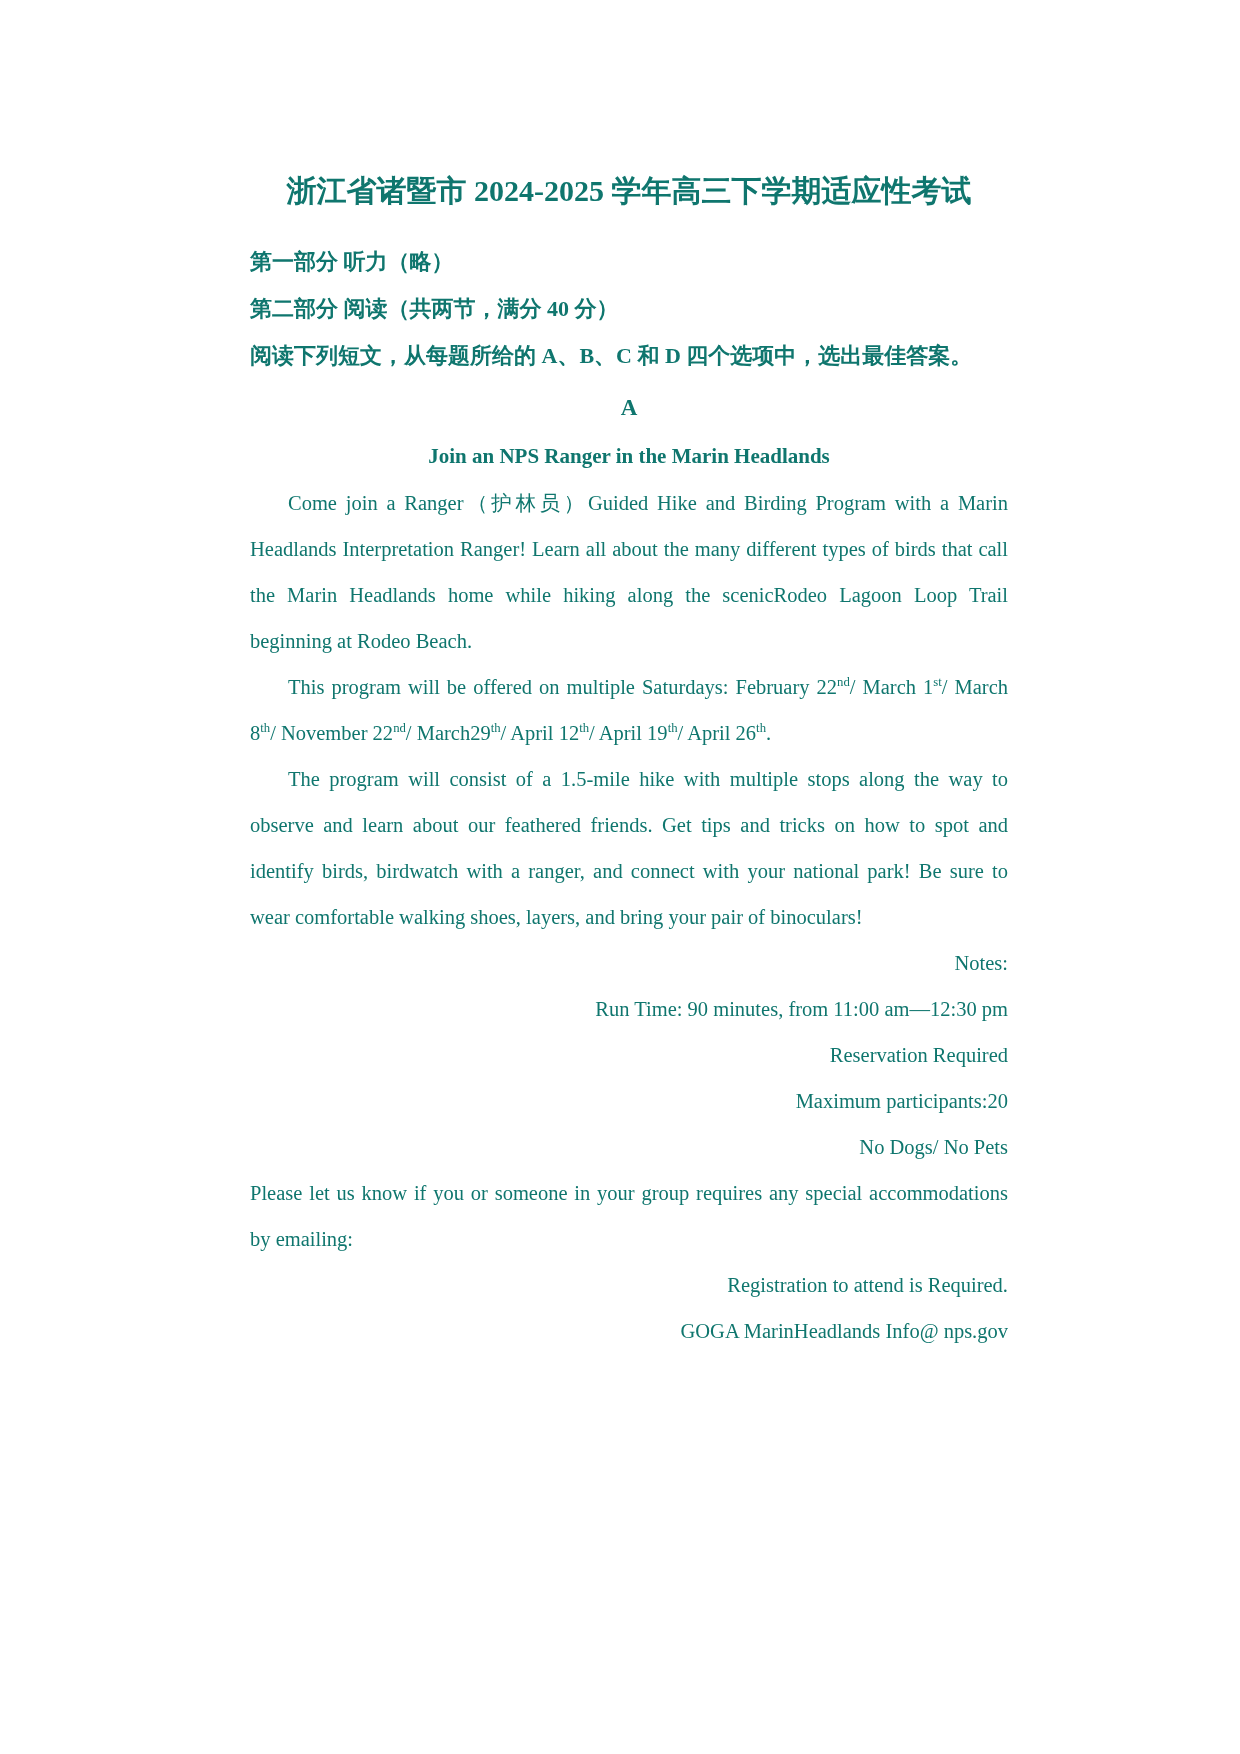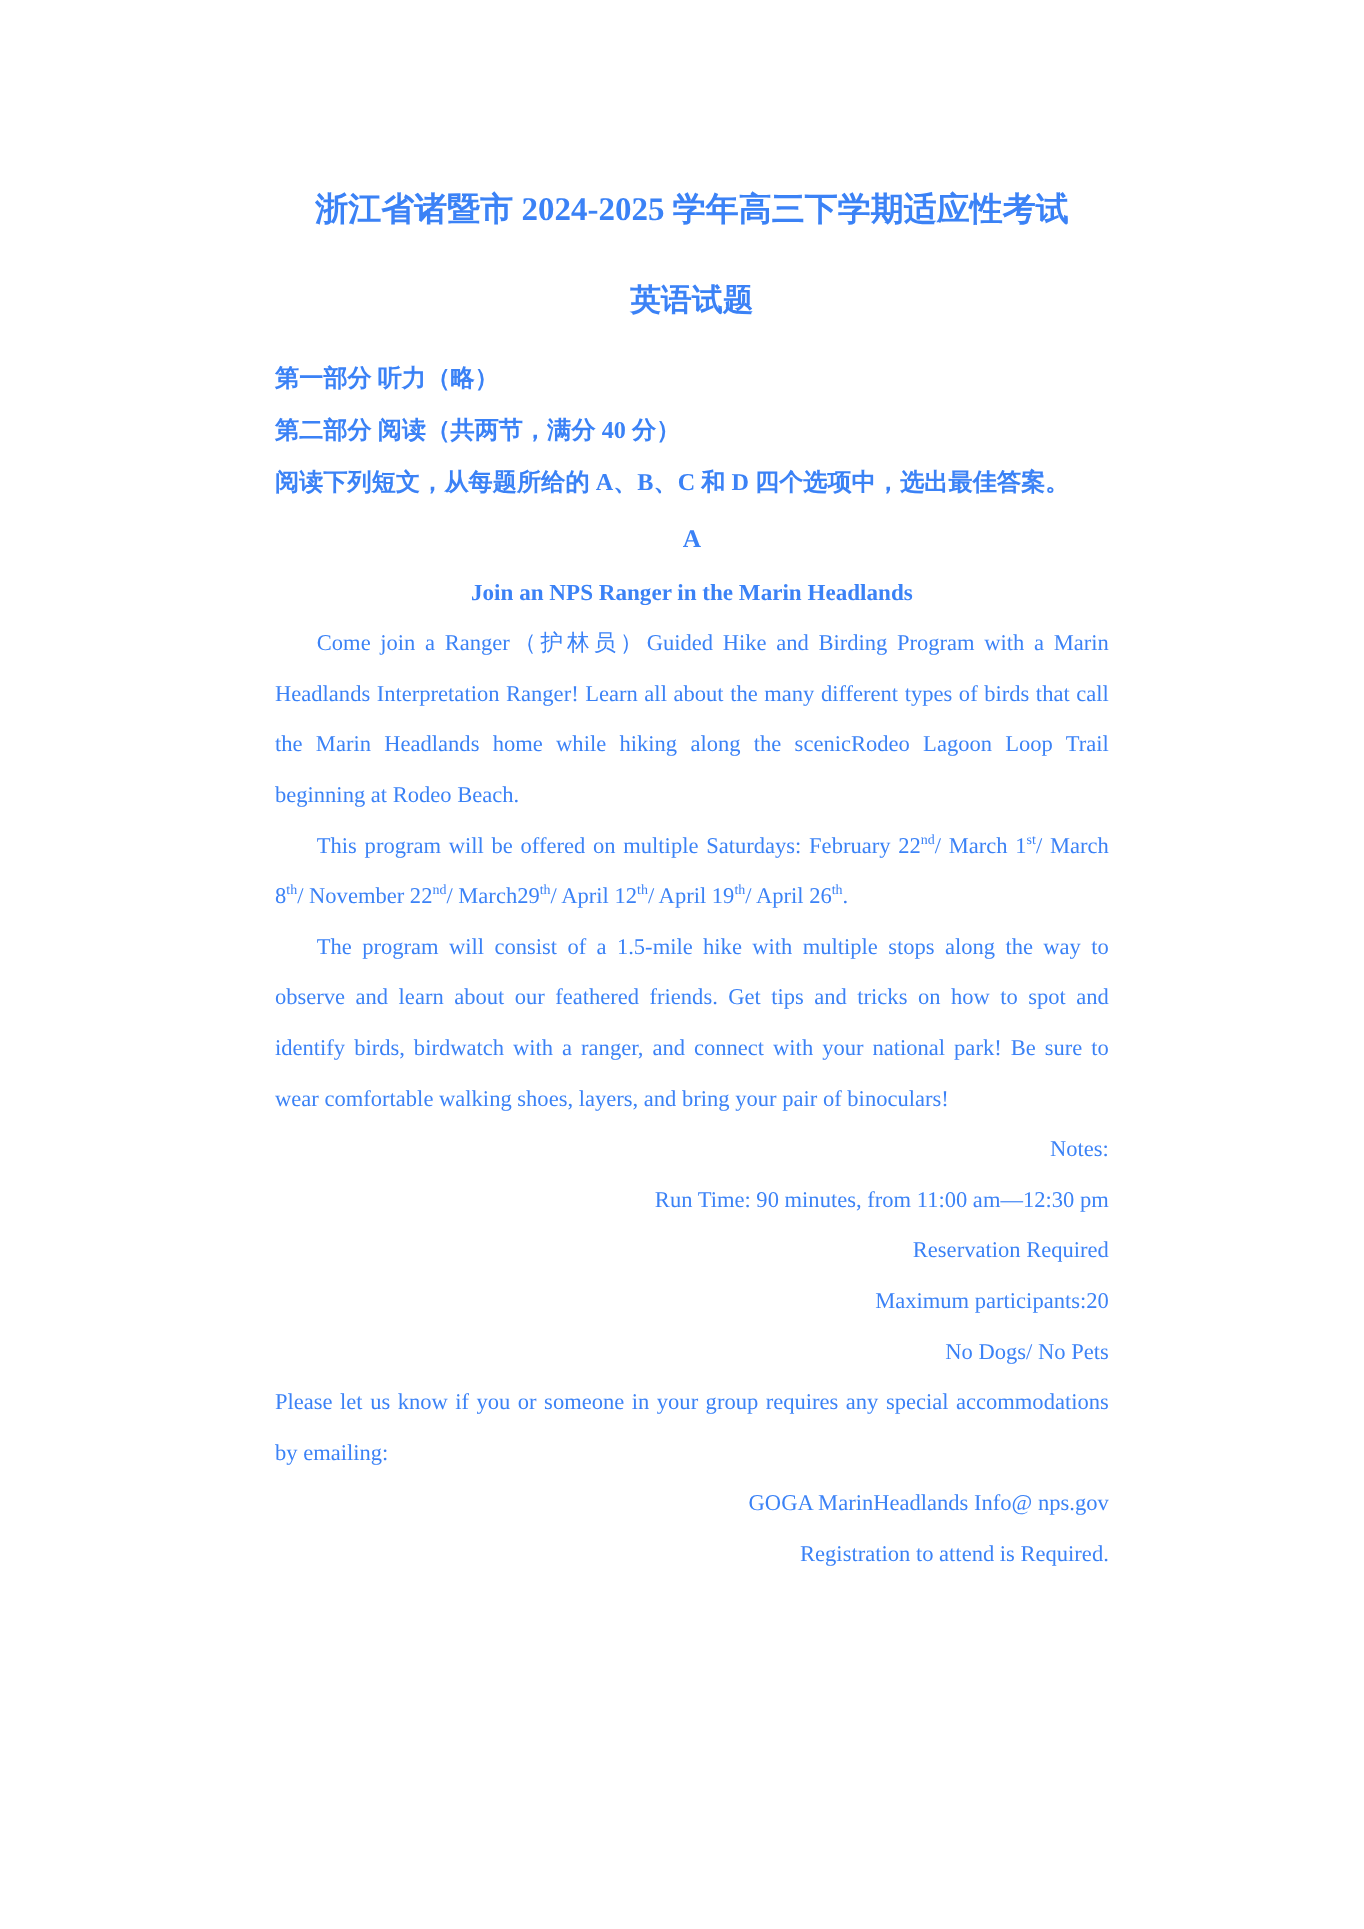--- a/index.html
+++ b/index.html
@@ -6,21 +6,21 @@
     margin: 0;
     padding: 0;
     background: #ffffff;
   }
   .page {
     position: relative;
     width: 1116px;
     height: 1754px;
     margin: 0 auto;
     background: #ffffff;
-    color: #3b82f6;
+    color: #0f766e;
     box-sizing: border-box;
     padding: 170px 170px 0 188px;
     font-family: "Liberation Serif", "DejaVu Serif", serif;
     overflow: hidden;
   }
   .title {
     margin: 0;
     font-size: 30px;
     line-height: 42px;
     font-weight: bold;
@@ -76,21 +76,20 @@
     line-height: 0;
     vertical-align: super;
   }
 </style>
 </head>
 <body>
 
 <div class="page">
   <h1 class="title">浙江省诸暨市 2024-2025 学年高三下学期适应性考试</h1>
 
-  <h2 class="subtitle">英语试题</h2>
 
   <div class="headers">
     <p>第一部分 听力（略）</p>
     <p>第二部分 阅读（共两节，满分 40 分）</p>
     <p>阅读下列短文，从每题所给的 A、B、C 和 D 四个选项中，选出最佳答案。</p>
   </div>
 
   <div class="passage-label">A</div>
 
   <div class="passage-heading">Join an NPS Ranger in the Marin Headlands</div>
@@ -98,16 +97,16 @@
   <div class="passage-body" id="passage-body">
       <p class="indent justify"><span>Come join a Ranger（护林员）Guided Hike and Birding Program with a Marin Headlands Interpretation Ranger! Learn all about the many different types of birds that call the Marin Headlands home while hiking along the scenicRodeo Lagoon Loop Trail beginning at Rodeo Beach.</span></p>
       <p class="indent justify"><span>This program will be offered on multiple Saturdays: February 22</span><sup>nd</sup><span>/ March 1</span><sup>st</sup><span>/ March 8</span><sup>th</sup><span>/ November 22</span><sup>nd</sup><span>/ March29</span><sup>th</sup><span>/ April 12</span><sup>th</sup><span>/ April 19</span><sup>th</sup><span>/ April 26</span><sup>th</sup><span>.</span></p>
       <p class="indent justify"><span>The program will consist of a 1.5-mile hike with multiple stops along the way to observe and learn about our feathered friends. Get tips and tricks on how to spot and identify birds, birdwatch with a ranger, and connect with your national park! Be sure to wear comfortable walking shoes, layers, and bring your pair of binoculars!</span></p>
       <p class=""><span>Notes:</span></p>
       <p class=""><span>Run Time: 90 minutes, from 11:00 am—12:30 pm</span></p>
       <p class=""><span>Reservation Required</span></p>
       <p class=""><span>Maximum participants:20</span></p>
       <p class=""><span>No Dogs/ No Pets</span></p>
       <p class="justify"><span>Please let us know if you or someone in your group requires any special accommodations by emailing:</span></p>
+      <p class=""><span>Registration to attend is Required.</span></p>
       <p class=""><span>GOGA MarinHeadlands Info@ nps.gov</span></p>
-      <p class=""><span>Registration to attend is Required.</span></p>
     </div>
 </div>
 
 </body></html>

